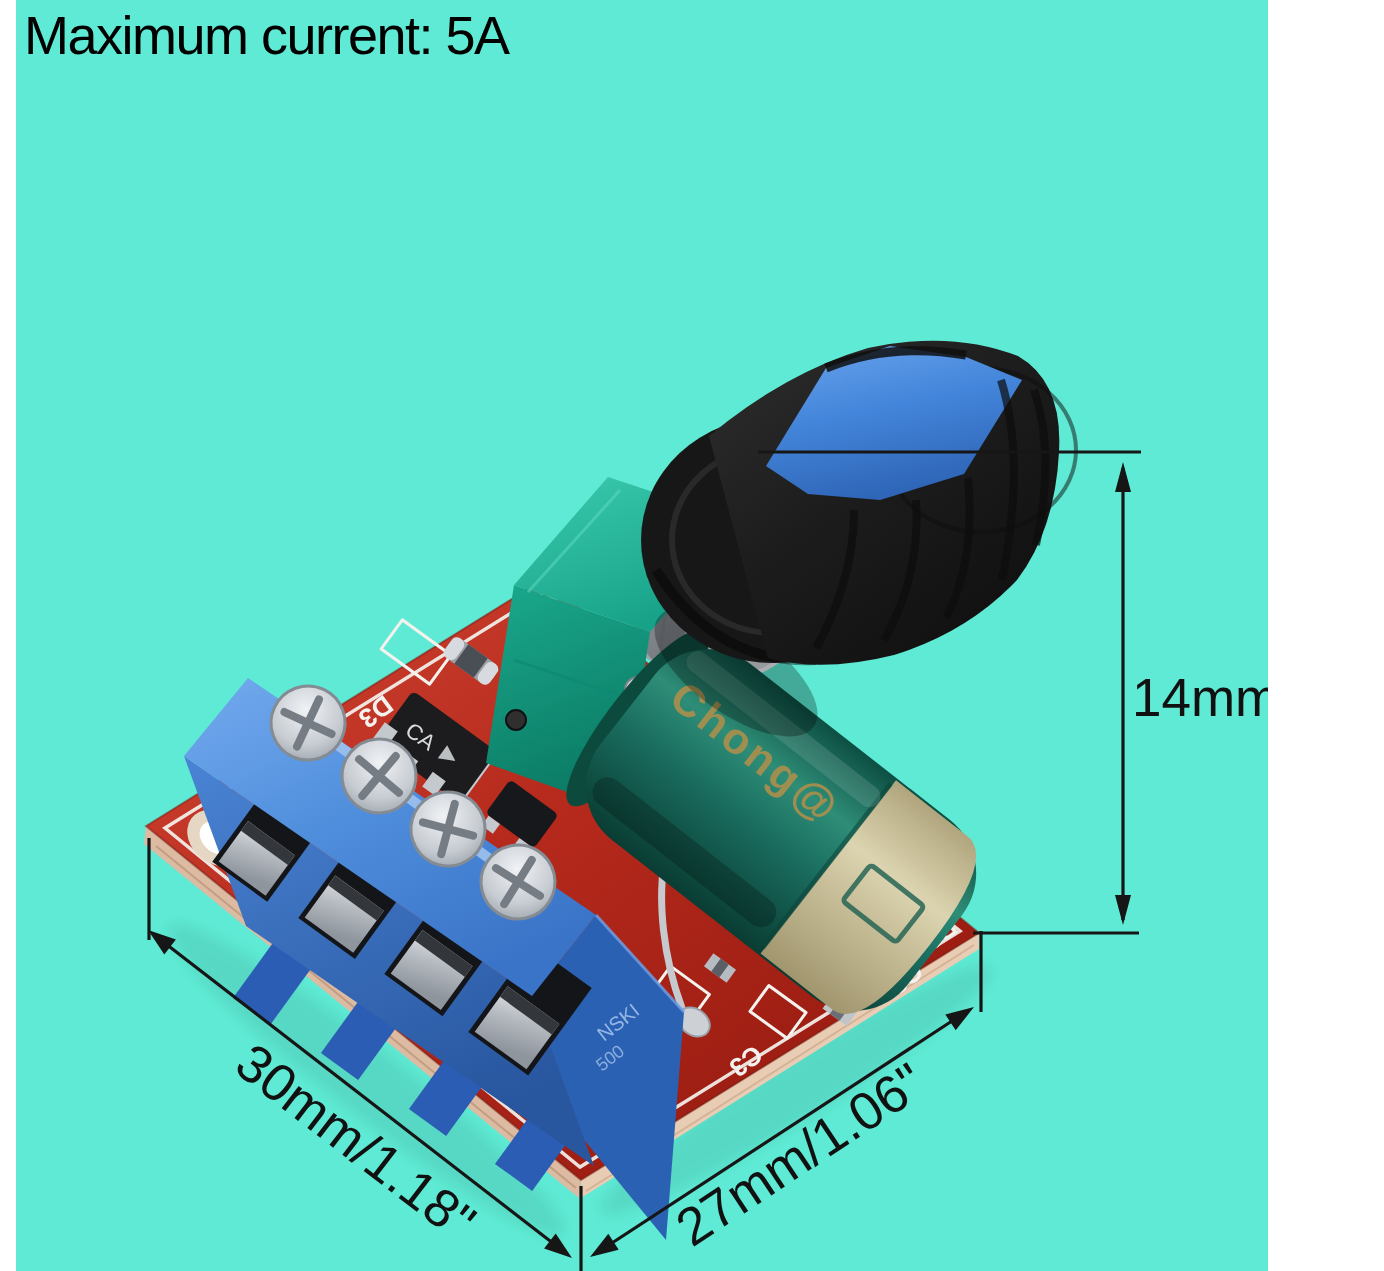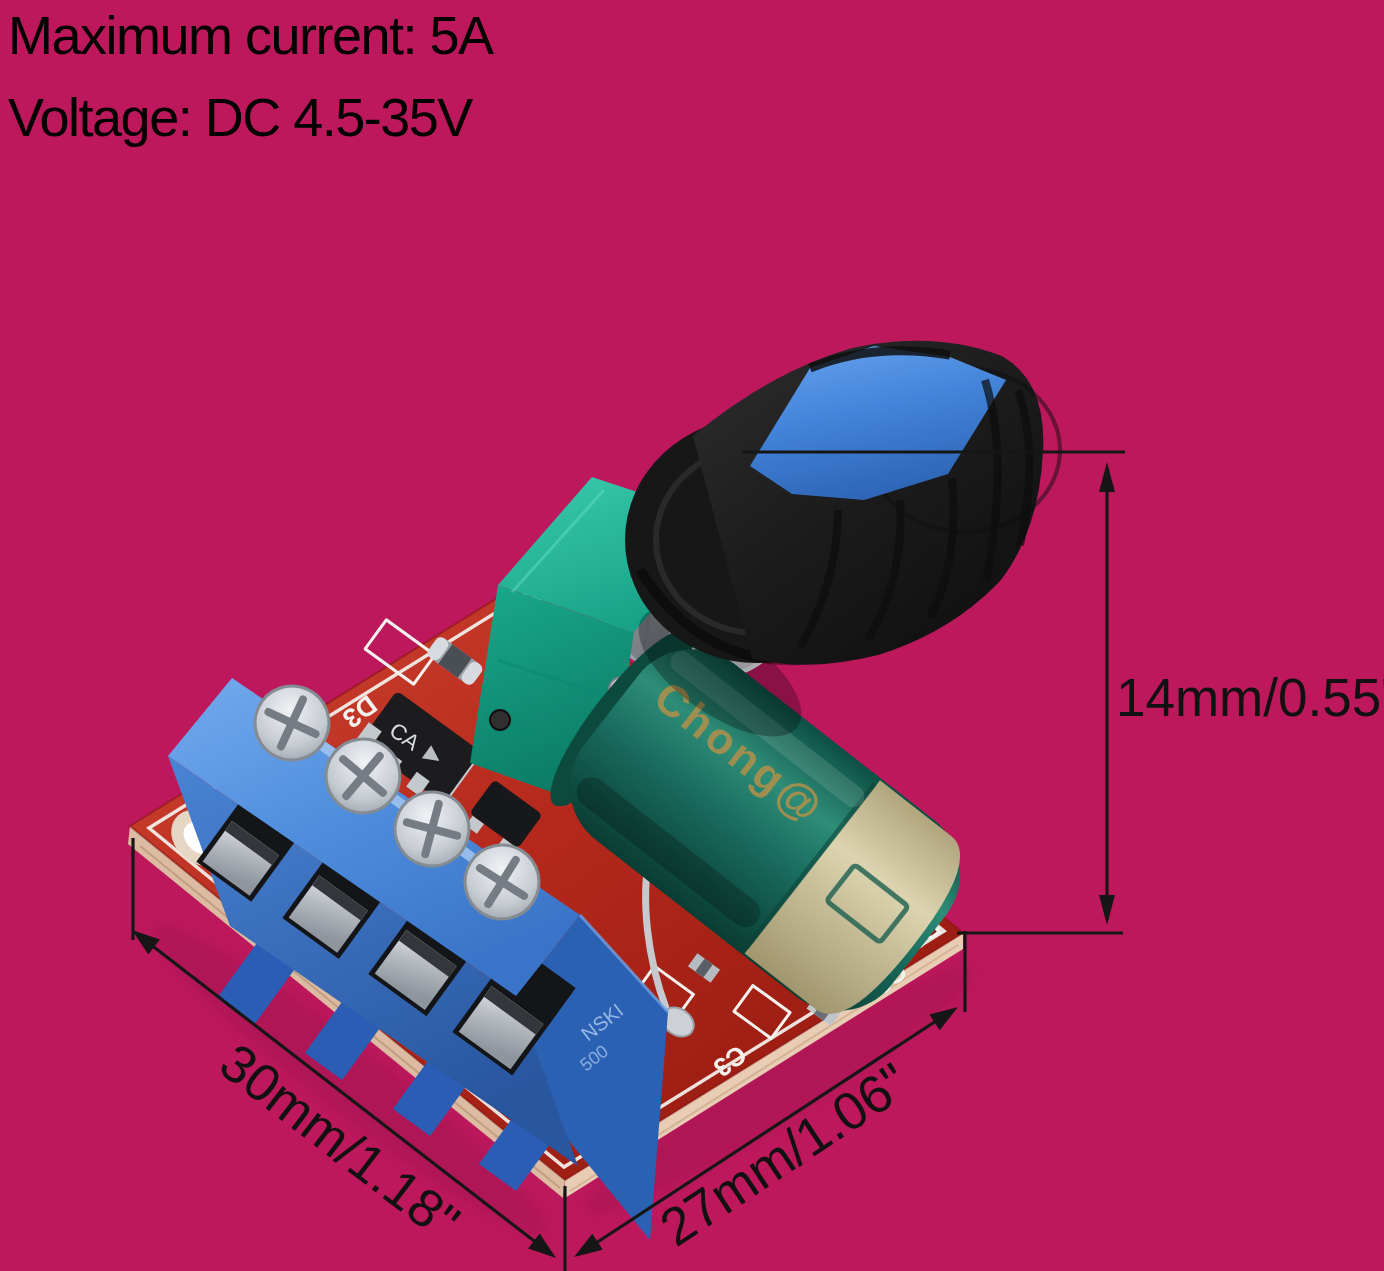--- a/index.html
+++ b/index.html
@@ -1,32 +1,31 @@
 <!DOCTYPE html>
 <html><head>
 <meta charset="utf-8">
 <style>
   html,body{margin:0;padding:0;background:#ffffff;}
-  #canvas{position:relative;width:1384px;height:1271px;background:#be185d;overflow:hidden;
-          font-family:"Liberation Sans", sans-serif;}
+  #canvas{position:relative;width:1252px;height:1271px;background:#5eead4;overflow:hidden;
+          font-family:"Liberation Sans", sans-serif;margin-left:16px;}
   .spec-line{position:absolute;left:8px;color:#000;font-size:54px;letter-spacing:-1.5px;
              white-space:nowrap;font-weight:400;}
   #spec1{top:4px;}
   #spec2{top:86px;}
   svg{position:absolute;left:0;top:0;}
   svg text{font-family:"Liberation Sans", sans-serif;}
   .dim-text{font-size:53px;fill:#111;}
 </style>
 </head>
 <body>
 
 <div id="canvas">
 
   <div id="spec1" class="spec-line">Maximum current: 5A</div>
-  <div id="spec2" class="spec-line">Voltage: DC 4.5-35V</div>
 
   <svg width="1384" height="1271" viewBox="0 0 1384 1271">
     <defs>
       <linearGradient id="gPcb" x1="0" y1="0" x2="1" y2="1">
         <stop offset="0" stop-color="#d24634"></stop>
           <stop offset="0.45" stop-color="#b5291c"></stop>
           <stop offset="1" stop-color="#8f170d"></stop>
       </linearGradient>
       <linearGradient id="gBlueTop" x1="0" y1="0" x2="0.6" y2="1">
         <stop offset="0" stop-color="#74aaee"></stop>

